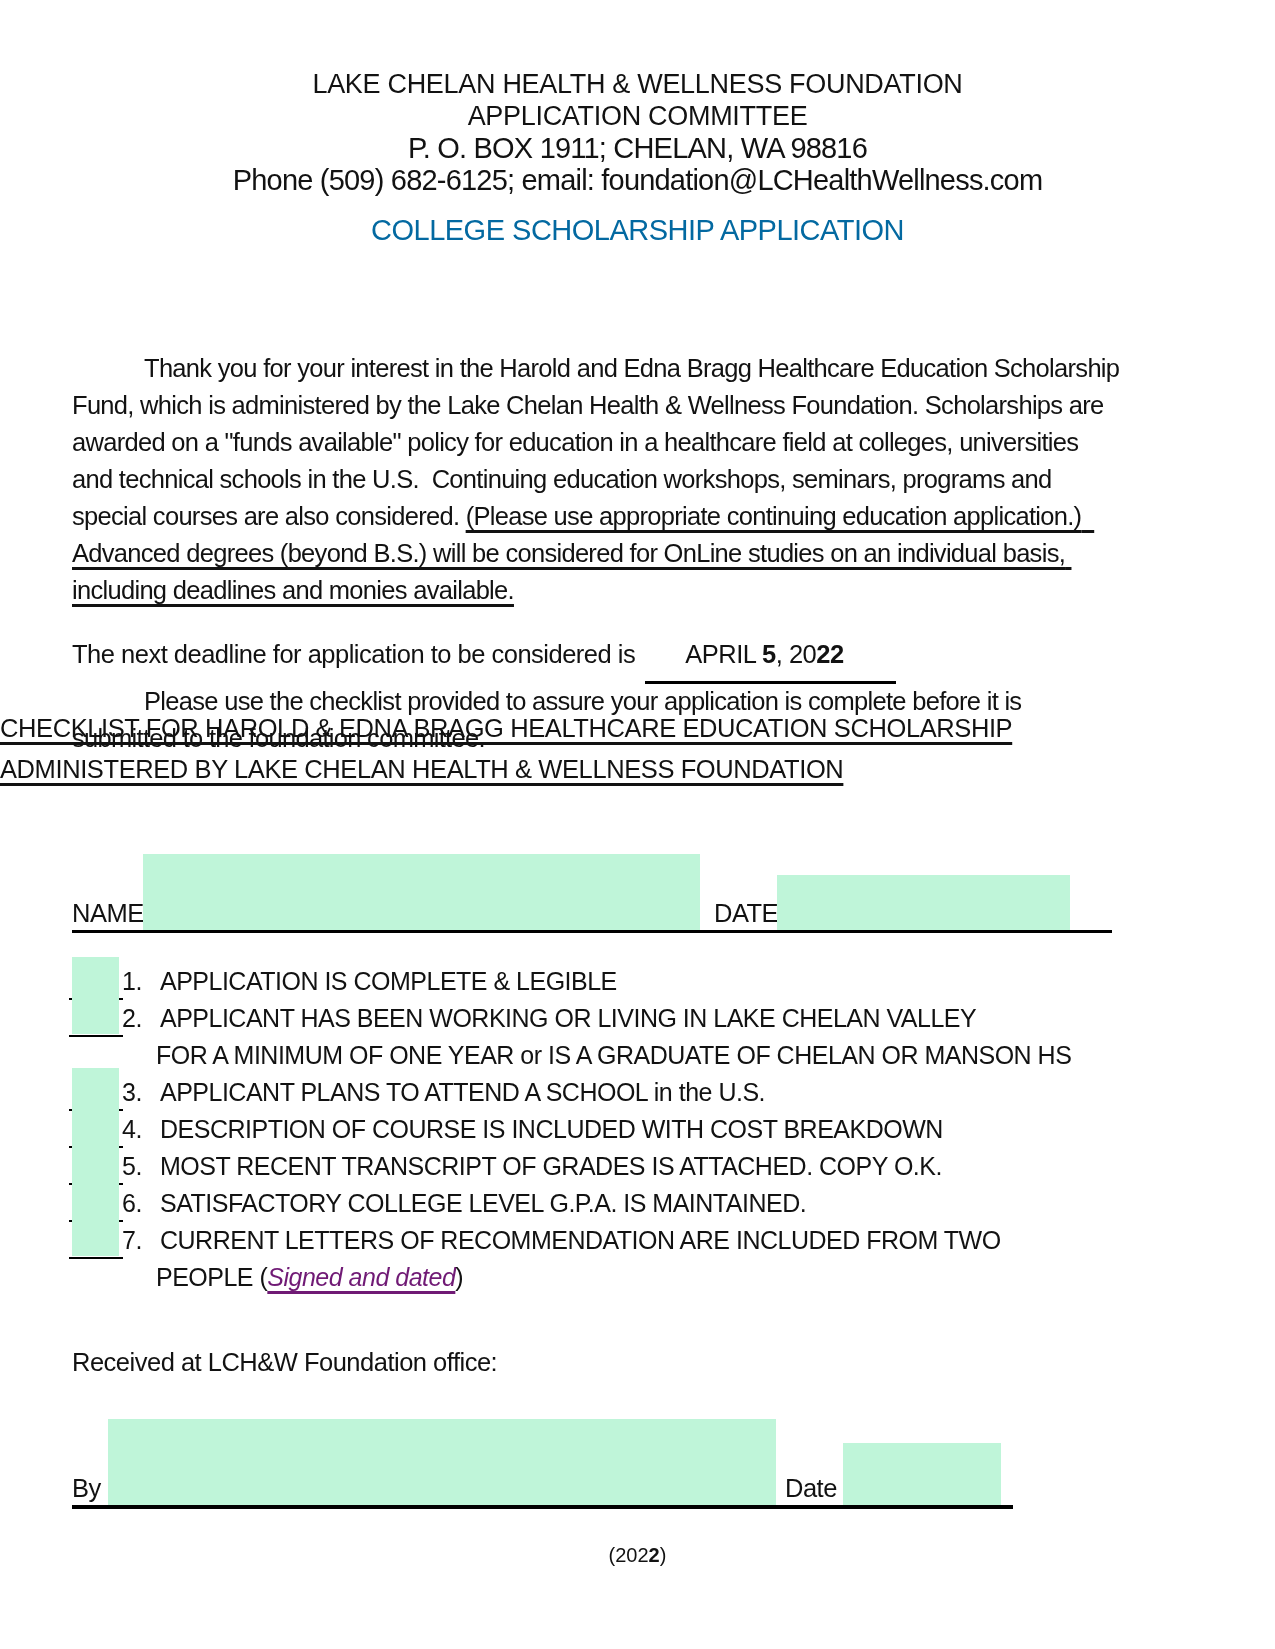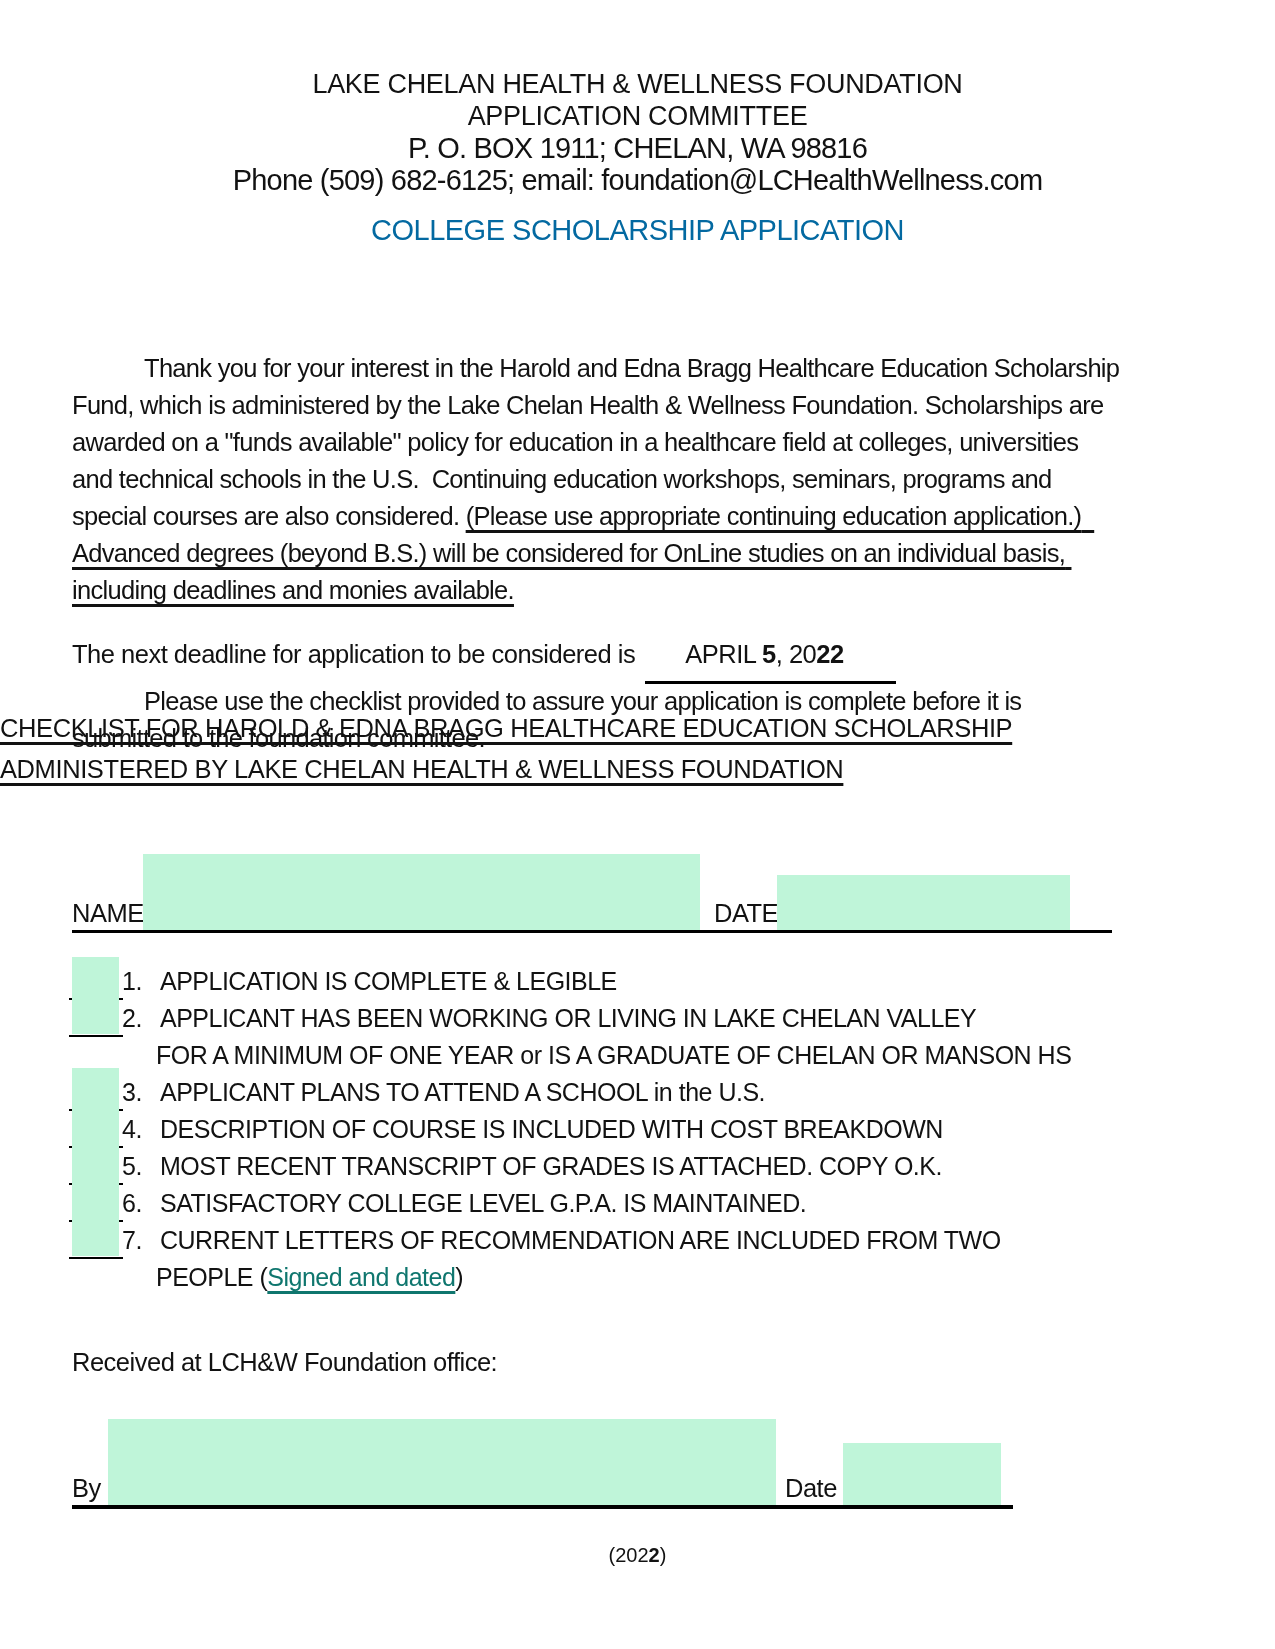--- a/index.html
+++ b/index.html
@@ -56,22 +56,23 @@
   .item .num { display:inline-block; width:38px; }
   .cb {
     position:absolute; left:0; bottom:3px; width:47px; height:40px; background:#bff5d9;
   }
   .cb::after {
     content:""; position:absolute; left:-3px; right:-4px; bottom:-3px;
     border-bottom:2.5px solid #000;
   }
   .item-cont { height:37px; line-height:37px; padding-left:84px; white-space:pre-wrap; }
   .red-u {
-    color:#0f766e; text-decoration:underline; text-decoration-thickness:2.5px;
+    color:#701a75; text-decoration:underline; text-decoration-thickness:2.5px;
     text-underline-offset:5px;
+    font-style:italic;
   }
   
   .received-label { position:absolute; top:1348px; left:72px; font-size:25.5px; letter-spacing:-0.5px; }
   .by-row {
     position:absolute; top:1416px; left:72px; width:941px; height:89px;
     border-bottom:4px solid #000; font-size:25.5px;
   }
   .by-row .label { position:absolute; bottom:2px; letter-spacing:-0.5px; }
   .lbl-by { left:0; }
   .lbl-bydate { left:713px; }

